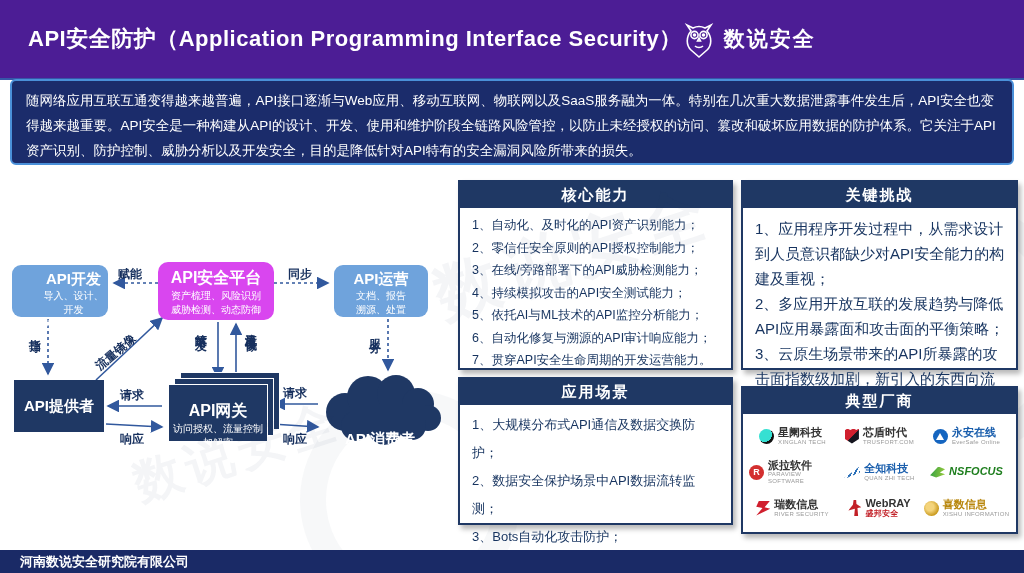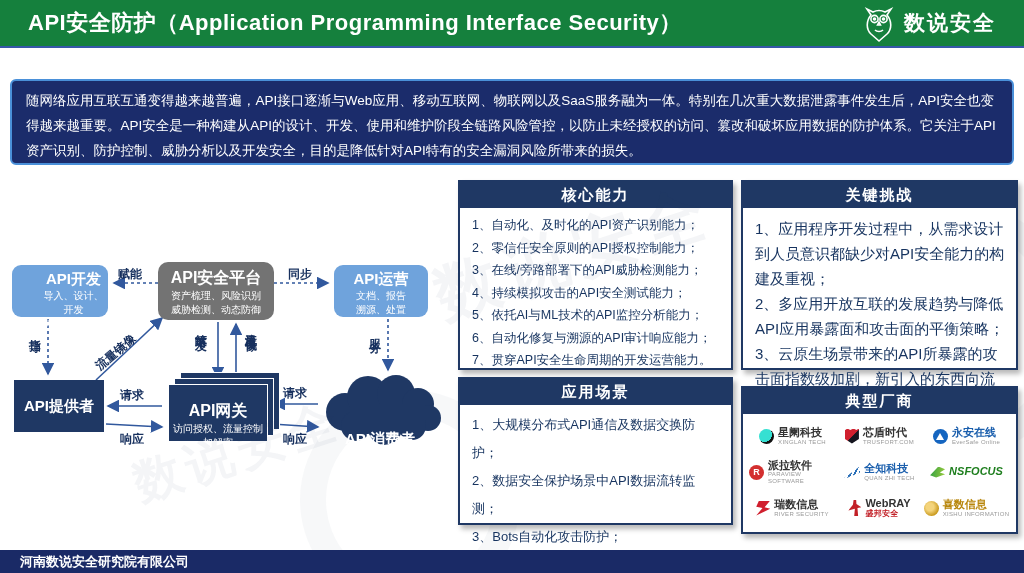--- a/index.html
+++ b/index.html
@@ -1,20 +1,20 @@
 <!DOCTYPE html>
 <html><head>
 <meta charset="utf-8">
 <style>
   html,body{margin:0;padding:0;background:#e9e9e9;}
   *{box-sizing:border-box;font-family:"Liberation Sans","DejaVu Sans",sans-serif;}
   #stage{position:relative;width:1024px;height:573px;background:#ffffff;overflow:hidden;}
 
   
-  .header{position:absolute;left:0;top:0;width:1024px;height:48px;background:#15803d;display:flex;align-items:center;justify-content:space-between;padding:0 28px;border-bottom:2px solid #3657a8;}
+  .header{position:absolute;left:0;top:0;width:1024px;height:80px;background:#4c1d95;display:flex;align-items:center;padding:0 28px;border-bottom:2px solid #3657a8;}
   .header .title{color:#fff;font-size:22px;font-weight:bold;letter-spacing:.5px;}
   .logo{display:flex;align-items:center;gap:8px;}
   .logo .owl{width:34px;height:40px;}
   .logo .brand{color:#fff;font-size:21px;font-weight:bold;letter-spacing:2px;}
 
   
   .intro{position:absolute;left:10px;top:79px;width:1004px;height:86px;background:#1b2c6b;border:2px solid #4a90d9;border-radius:6px;color:#fff;font-size:13.5px;line-height:1.85;padding:8px 14px;}
 
   
   .panel{position:absolute;background:#fff;border:2px solid #1f3864;box-shadow:3px 4px 5px rgba(0,0,0,.28);}
@@ -49,21 +49,21 @@
   .ic-gold{background:radial-gradient(circle at 40% 40%,#f4d47c 30%,#c99a1e 70%);}
 
   
   #diagram{position:absolute;left:0;top:166px;width:455px;height:384px;}
   .node{position:absolute;color:#fff;text-align:center;}
   .node .nt{font-weight:bold;}
   .node .ns{font-size:10px;line-height:1.35;}
   #n-dev,#n-ops{background:#6fa3dc;border-radius:9px;padding-top:5px;}
   #n-dev{left:12px;top:99px;width:96px;height:52px;padding-left:27px;}
   #n-ops{left:334px;top:99px;width:94px;height:52px;}
-  #n-platform{left:158px;top:96px;width:116px;height:58px;background:#737373;border-radius:10px;padding-top:6px;}
+  #n-platform{left:158px;top:96px;width:116px;height:58px;background:#d946ef;border-radius:10px;padding-top:6px;}
   #n-provider{left:14px;top:214px;width:90px;height:52px;background:#1f3864;display:flex;align-items:center;justify-content:center;}
   #n-dev .nt,#n-ops .nt{font-size:15px;}
   #n-platform .nt{font-size:16px;}
   #n-provider .nt{font-size:15px;}
   .gw-layer{position:absolute;background:#1f3864;border:1px solid #fff;width:100px;height:58px;}
   #gw3{left:180px;top:206px;} #gw2{left:174px;top:212px;}
   #gw1{left:168px;top:218px;padding-top:16px;text-align:center;color:#fff;}
   #gw1 .nt{font-size:16px;font-weight:bold;}
   #gw1 .ns{font-size:10px;line-height:1.35;}
   #cloud-label{position:absolute;left:322px;top:234px;width:116px;text-align:center;color:#fff;font-weight:bold;font-size:15px;margin-top:30px;}

